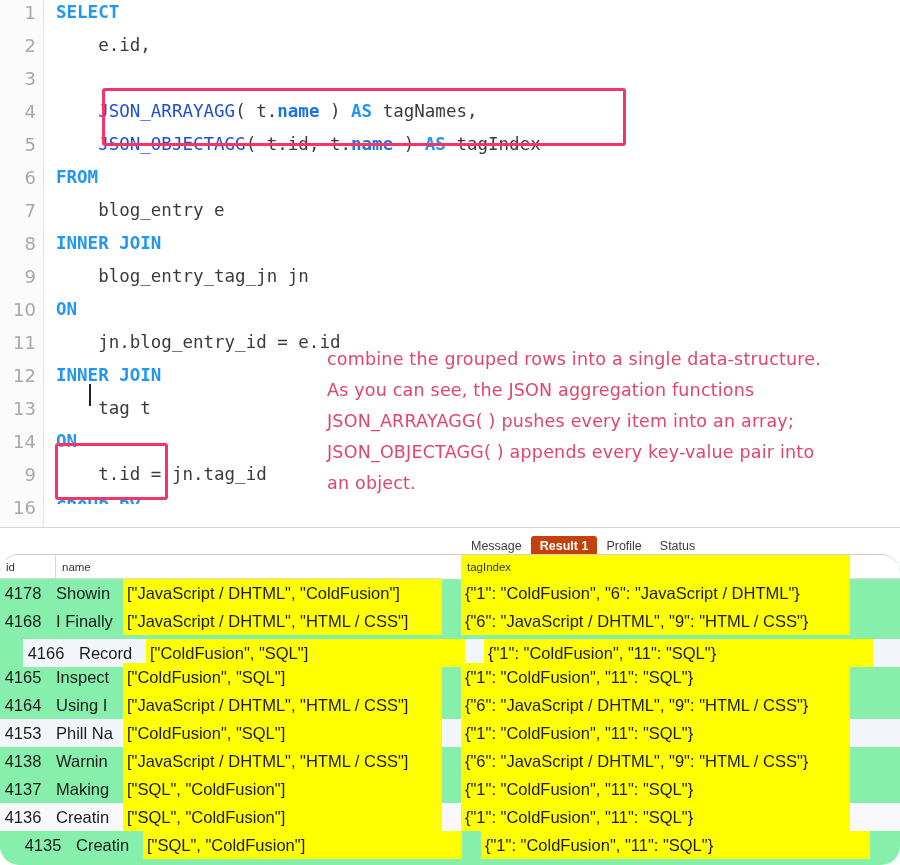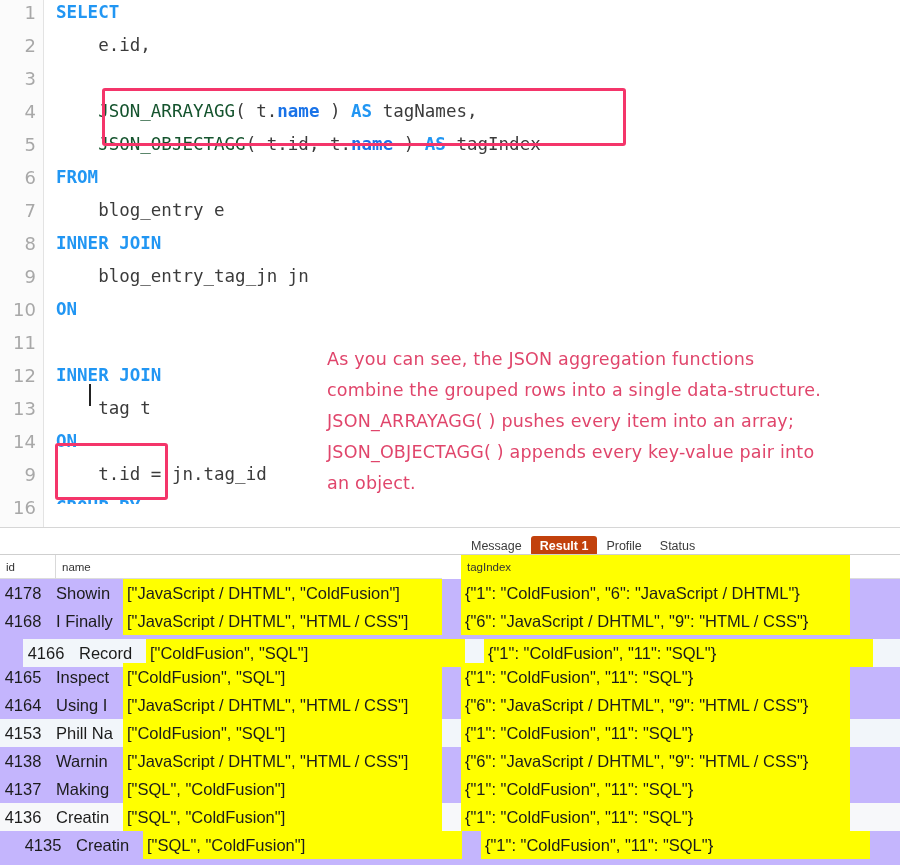--- a/index.html
+++ b/index.html
@@ -38,21 +38,21 @@
     color: #a8a8a8;
   }
   .code-text {
     position: absolute; left: 56px; top: 0;
     font-family: "DejaVu Sans Mono", monospace;
     font-size: 17.5px;
     color: #3b3b3b;
     white-space: pre;
   }
   .kw  { color: #2196f3; font-weight: bold; }
-  .fn  { color: #14532d; }
+  .fn  { color: #1d4ed8; }
   .col { color: #1a73e8; font-weight: bold; }
 
   
   #caret {
     position: absolute;
     width: 1.5px; height: 22px;
     background: #222;
     left: 89px; top: 384px;
   }
 
@@ -108,23 +108,24 @@
   .tab.active {
     background: #c2410c;
     color: #ffffff;
     font-weight: bold;
   }
 
   
   #result-grid {
     position: absolute; left: 0; top: 554px;
     width: 900px; height: 311px;
-    background: #c4b5fd;
+    background: #86efac;
     border-top: 1px solid #cfcfcf;
     overflow: hidden;
+    border-radius: 19px;
   }
   #grid-header {
     position: absolute; left: 0; top: 0;
     width: 900px; height: 24px;
     background: #ffffff;
     border-bottom: 1px solid #dcdcdc;
   }
   .hcell {
     position: absolute; top: 0; height: 24px;
     line-height: 24px;
@@ -216,20 +217,21 @@
       <div class="code-line" style="top: 260px;">
         <span class="ln">9</span>
         <span class="code-text"><span>    blog_entry_tag_jn jn</span></span>
       </div>
       <div class="code-line" style="top: 293px;">
         <span class="ln">10</span>
         <span class="code-text"><span class="kw">ON</span></span>
       </div>
       <div class="code-line" style="top: 326px;">
         <span class="ln">11</span>
+        <span class="code-text"><span>    jn.blog_entry_id = e.id</span></span>
       </div>
       <div class="code-line" style="top: 359px;">
         <span class="ln">12</span>
         <span class="code-text"><span class="kw">INNER JOIN</span></span>
       </div>
       <div class="code-line" style="top: 392px;">
         <span class="ln">13</span>
         <span class="code-text"><span>    tag t</span></span>
       </div>
       <div class="code-line" style="top: 425px;">
@@ -249,22 +251,22 @@
         <span class="code-text"></span>
       </div>
     </div>
 
   <div id="caret"></div>
 
   <div class="red-box" id="red-box-json"></div>
   <div class="red-box" id="red-box-group"></div>
 
   <div id="annotation">
+      <div>combine the grouped rows into a single data-structure.</div>
       <div>As you can see, the JSON aggregation functions</div>
-      <div>combine the grouped rows into a single data-structure.</div>
       <div>JSON_ARRAYAGG( ) pushes every item into an array;</div>
       <div>JSON_OBJECTAGG( ) appends every key-value pair into</div>
       <div>an object.</div>
     </div>
 
   <div id="editor-hscroll-track">
     
   </div>
 </div>
 

